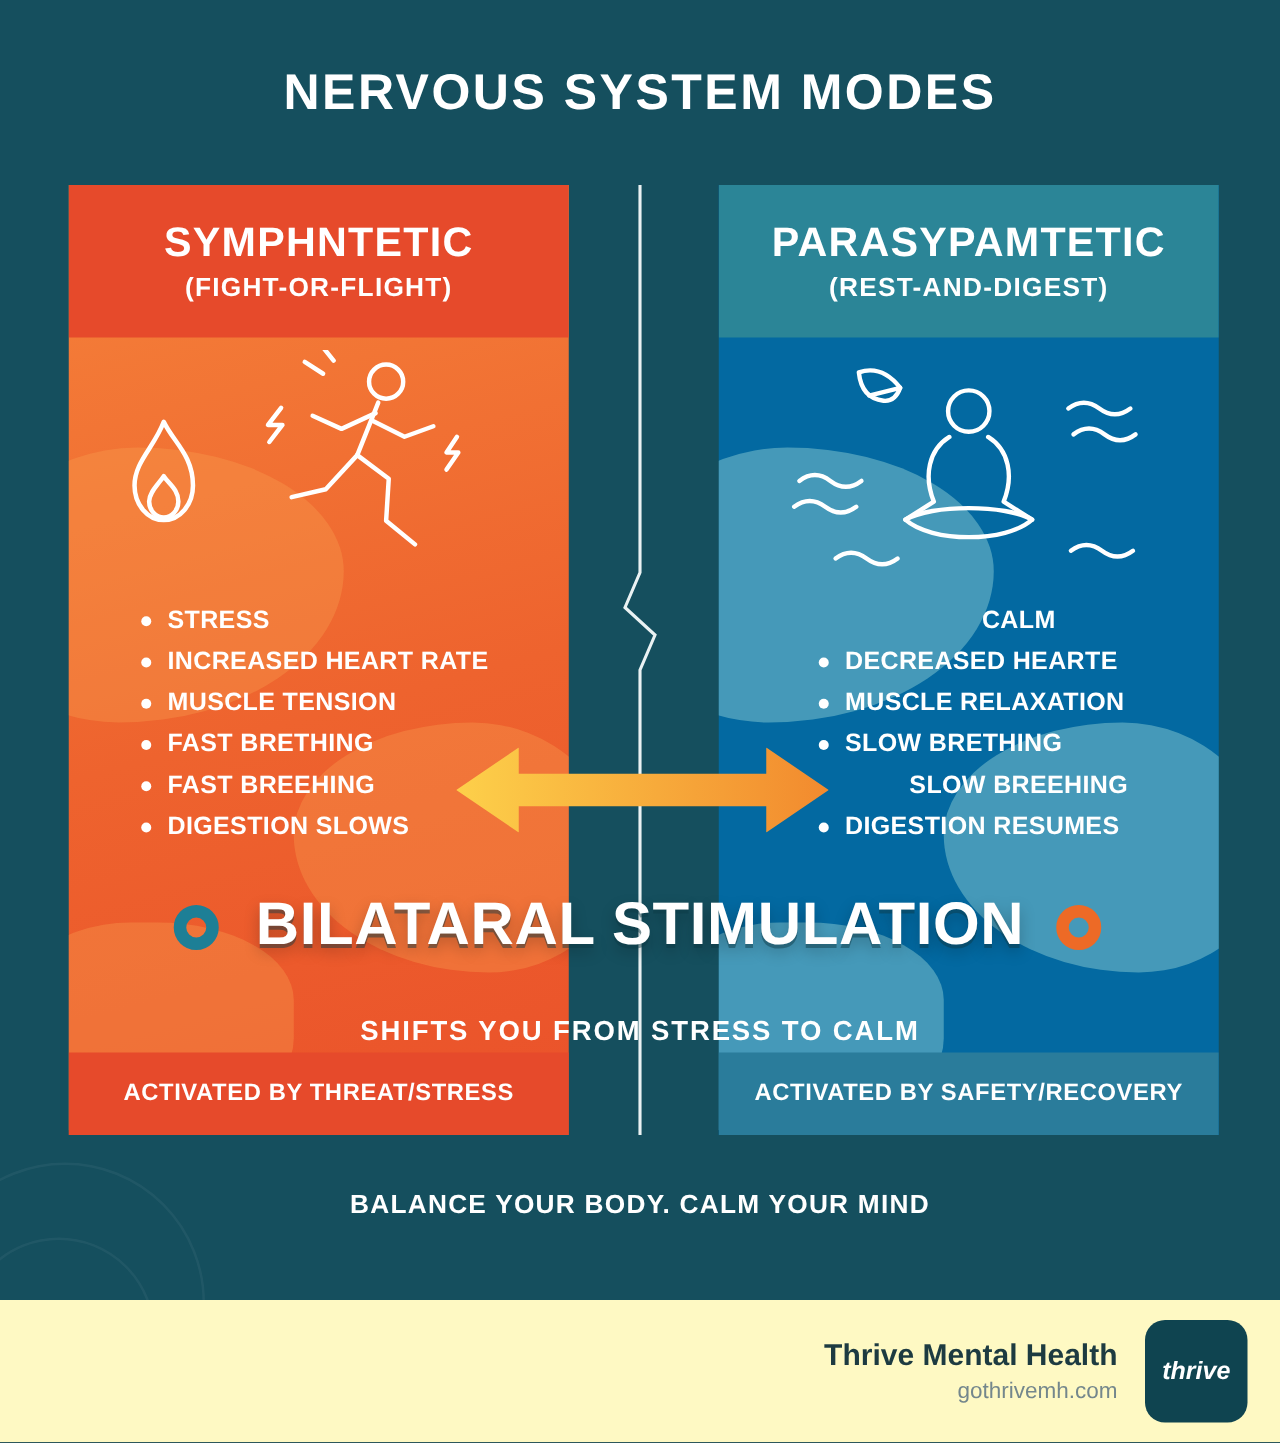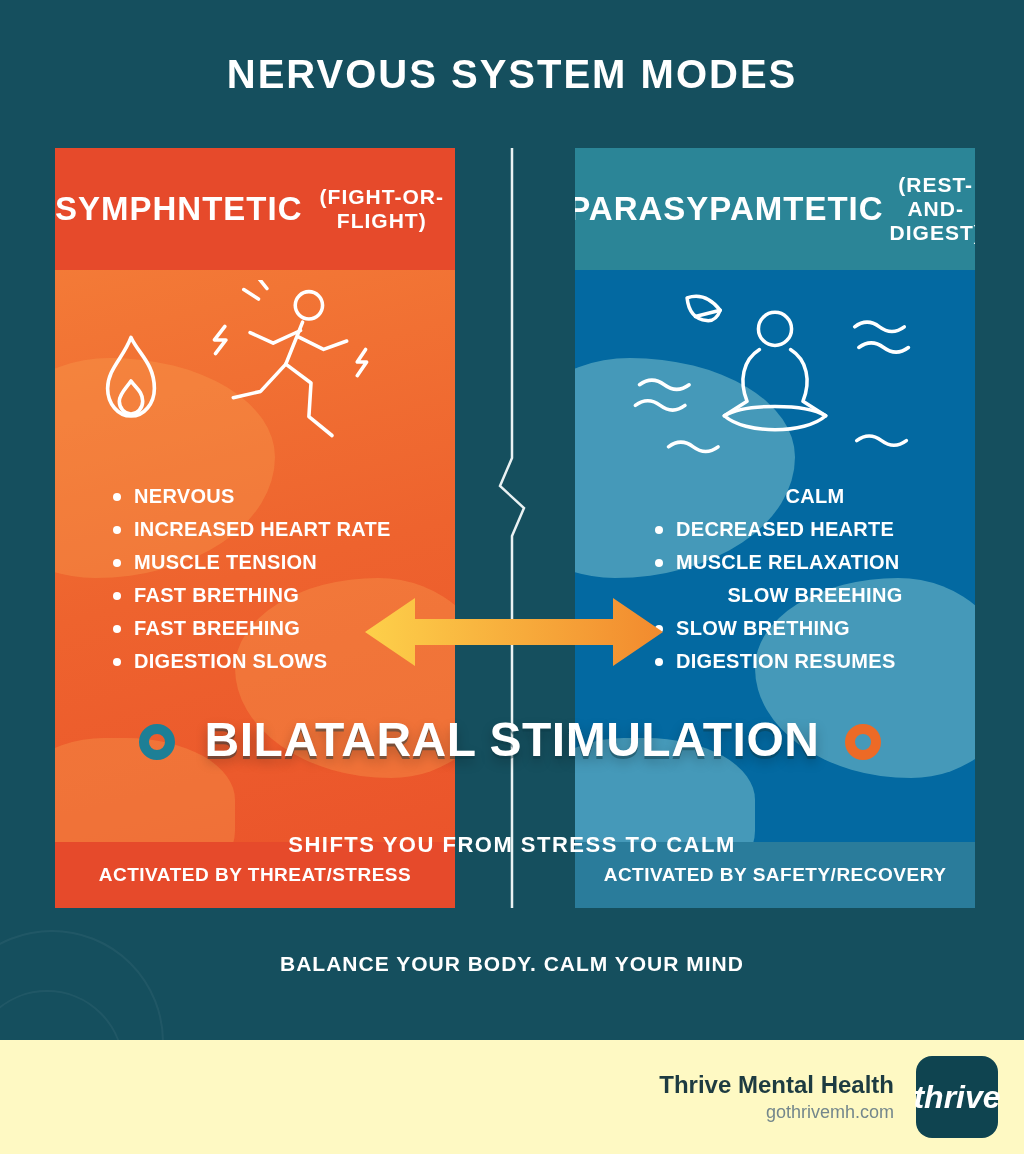--- a/index.html
+++ b/index.html
@@ -26,21 +26,21 @@
 
   .blob{position:absolute;}
   .left .blob{background:rgba(248,160,80,0.35);}
   .right .blob{background:rgba(150,213,216,0.45);}
   .blob.b1{width:300px;height:220px;left:-80px;top:210px;border-radius:45% 55% 60% 40%/55% 45% 55% 45%;}
   .blob.b2{width:260px;height:200px;left:180px;top:430px;border-radius:55% 45% 40% 60%/45% 55% 45% 55%;}
   .blob.b3{width:240px;height:170px;left:-60px;top:590px;border-radius:50% 50% 60% 40%/60% 40% 50% 50%;}
 
   .panel-header{
     position:absolute;top:0;left:0;width:100%;height:122px;z-index:2;
-    display:flex;flex-direction:row;align-items:center;justify-content:center;gap:6px;
+    display:flex;flex-direction:column;align-items:center;justify-content:center;gap:6px;
   }
   .left .panel-header{background:#e64a2b;}
   .right .panel-header{background:#2b8597;}
   .panel-heading{color:#fff;font-size:33px;font-weight:800;letter-spacing:1px;}
   .panel-subheading{color:#fff;font-size:21px;font-weight:700;letter-spacing:1px;text-align:center;}
 
   .panel-icons{position:absolute;left:0;top:122px;width:100%;height:200px;z-index:2;}
   .icon-svg{position:absolute;}
   .flame-pos{left:42px;top:62px;}
   .runner-pos{left:130px;top:10px;}
@@ -69,21 +69,21 @@
   .bls-arrow{position:absolute;left:365px;top:598px;z-index:3;}
   .bls-headline{
     position:absolute;top:712px;left:0;width:100%;z-index:4;text-align:center;
     color:#fff;font-size:48px;font-weight:800;letter-spacing:0.5px;
     text-shadow:0 3px 0 rgba(14,58,68,0.45), 0 6px 12px rgba(0,0,0,0.25);
   }
   .ring{position:absolute;top:724px;width:16px;height:16px;border-radius:50%;z-index:4;background:transparent;}
   .ring.left-ring{left:139px;border:10px solid #1d7f96;}
   .ring.right-ring{left:845px;border:10px solid #ed6a26;}
   .bls-subheadline{
-    position:absolute;top:832px;left:0;width:100%;z-index:4;text-align:center;
+    position:absolute;top:812px;left:0;width:100%;z-index:4;text-align:center;
     color:#fff;font-size:22px;font-weight:700;letter-spacing:1.5px;
   }
 
   .tagline{
     position:absolute;top:952px;left:0;width:100%;text-align:center;
     color:#fff;font-size:21px;font-weight:700;letter-spacing:1px;
   }
 
   
   .footer{
@@ -91,21 +91,21 @@
     display:flex;align-items:center;justify-content:flex-end;gap:22px;
     padding-right:26px;box-sizing:border-box;
   }
   .brand-text{text-align:right;}
   .brand-name{font-size:24px;font-weight:700;color:#1d3b41;}
   .brand-site{font-size:18px;color:#74878c;margin-top:3px;}
   .logo{
     width:82px;height:82px;border-radius:16px;background:#0f4450;
     display:flex;align-items:center;justify-content:center;
   }
-  .logo-text{color:#fff;font-style:italic;font-weight:700;font-size:32px;}
+  .logo-text{color:#fff;font-style:italic;font-weight:700;font-size:20px;}
 
   svg .stroke{fill:none;stroke:#fff;stroke-width:3.4;stroke-linecap:round;stroke-linejoin:round;}
 </style>
 </head>
 <body>
 
 <div class="stage">
 
   <div class="bg-ring r1"></div>
   <div class="bg-ring r2"></div>
@@ -137,21 +137,21 @@
         <path class="stroke" d="M38 44 l-10 13 h11 l-10 13"></path>
         <path class="stroke" d="M172 66 l-8 12 h9 l-9 13"></path>
         <path class="stroke" d="M70 18 l-14 -9"></path>
         <path class="stroke" d="M78 8 l-8 -10"></path>
       </svg>
     </div>
 
     <div class="list">
         <div class="list-item">
           <span class="bullet"></span>
-          <span class="list-text">NERVOUS</span>
+          <span class="list-text">STRESS</span>
         </div>
         <div class="list-item">
           <span class="bullet"></span>
           <span class="list-text">INCREASED HEART RATE</span>
         </div>
         <div class="list-item">
           <span class="bullet"></span>
           <span class="list-text">MUSCLE TENSION</span>
         </div>
         <div class="list-item">
@@ -206,26 +206,26 @@
           <span class="list-text">CALM</span>
         </div>
         <div class="list-item">
           <span class="bullet"></span>
           <span class="list-text">DECREASED HEARTE</span>
         </div>
         <div class="list-item">
           <span class="bullet"></span>
           <span class="list-text">MUSCLE RELAXATION</span>
         </div>
+        <div class="list-item">
+          <span class="bullet"></span>
+          <span class="list-text">SLOW BRETHING</span>
+        </div>
         <div class="list-item no-bullet">
           <span class="list-text">SLOW BREEHING</span>
-        </div>
-        <div class="list-item">
-          <span class="bullet"></span>
-          <span class="list-text">SLOW BRETHING</span>
         </div>
         <div class="list-item">
           <span class="bullet"></span>
           <span class="list-text">DIGESTION RESUMES</span>
         </div>
       </div>
 
     <div class="panel-band">ACTIVATED BY SAFETY/RECOVERY</div>
   </div>
 

